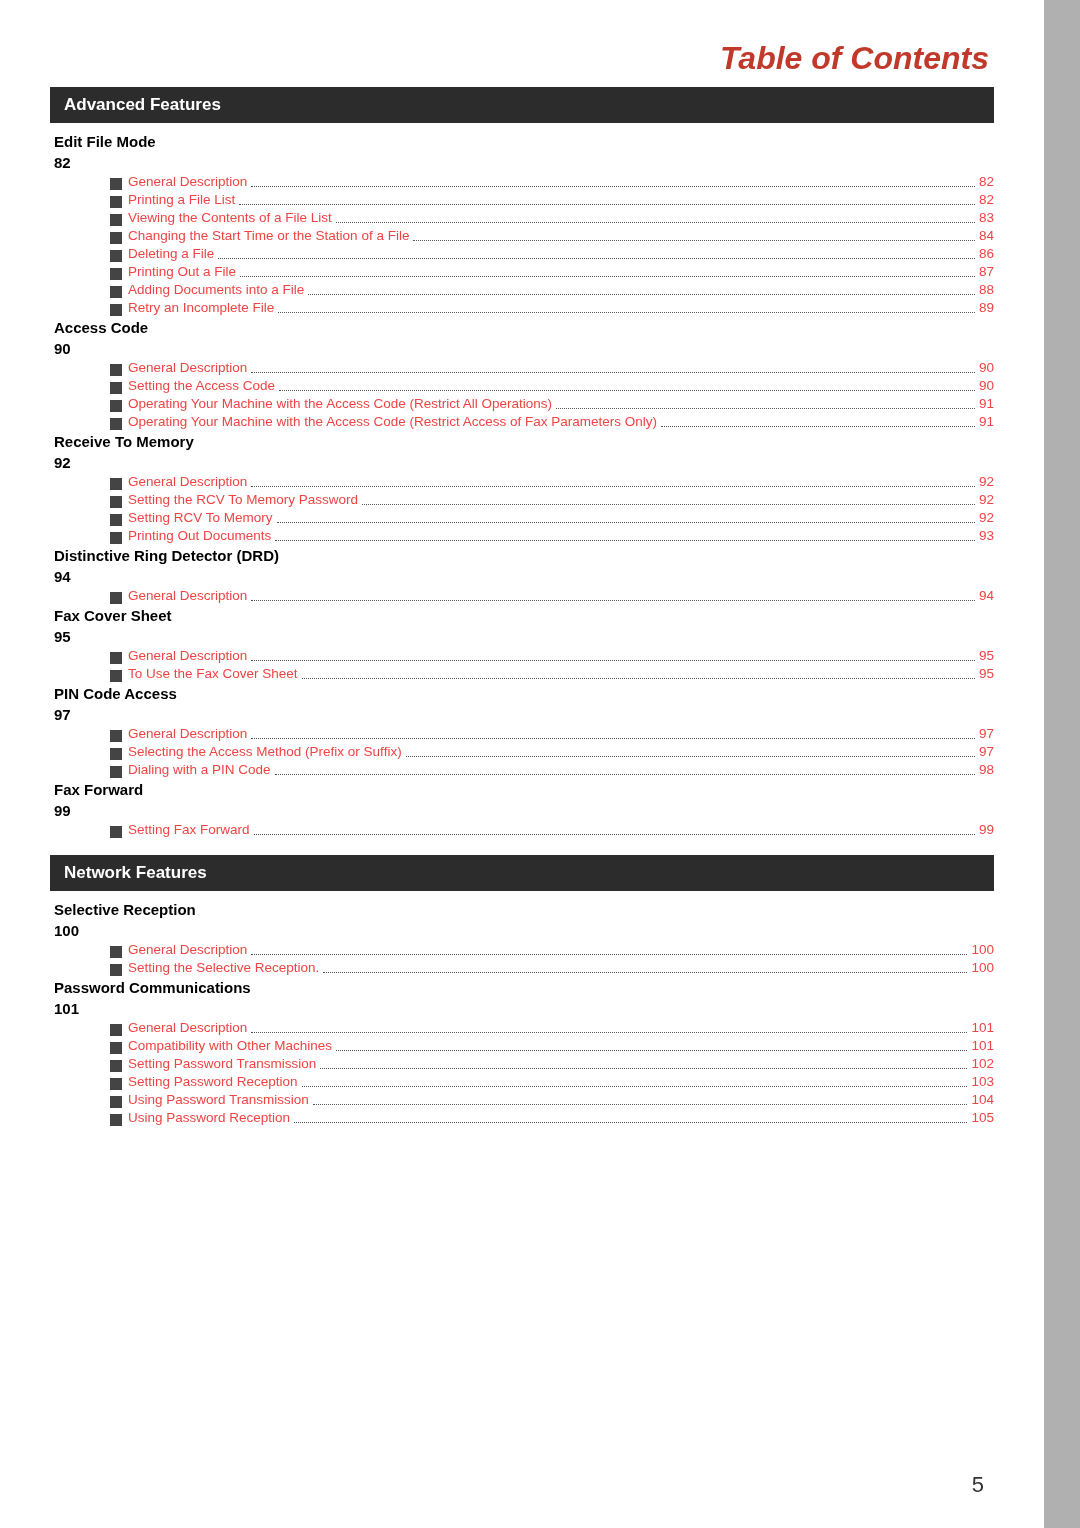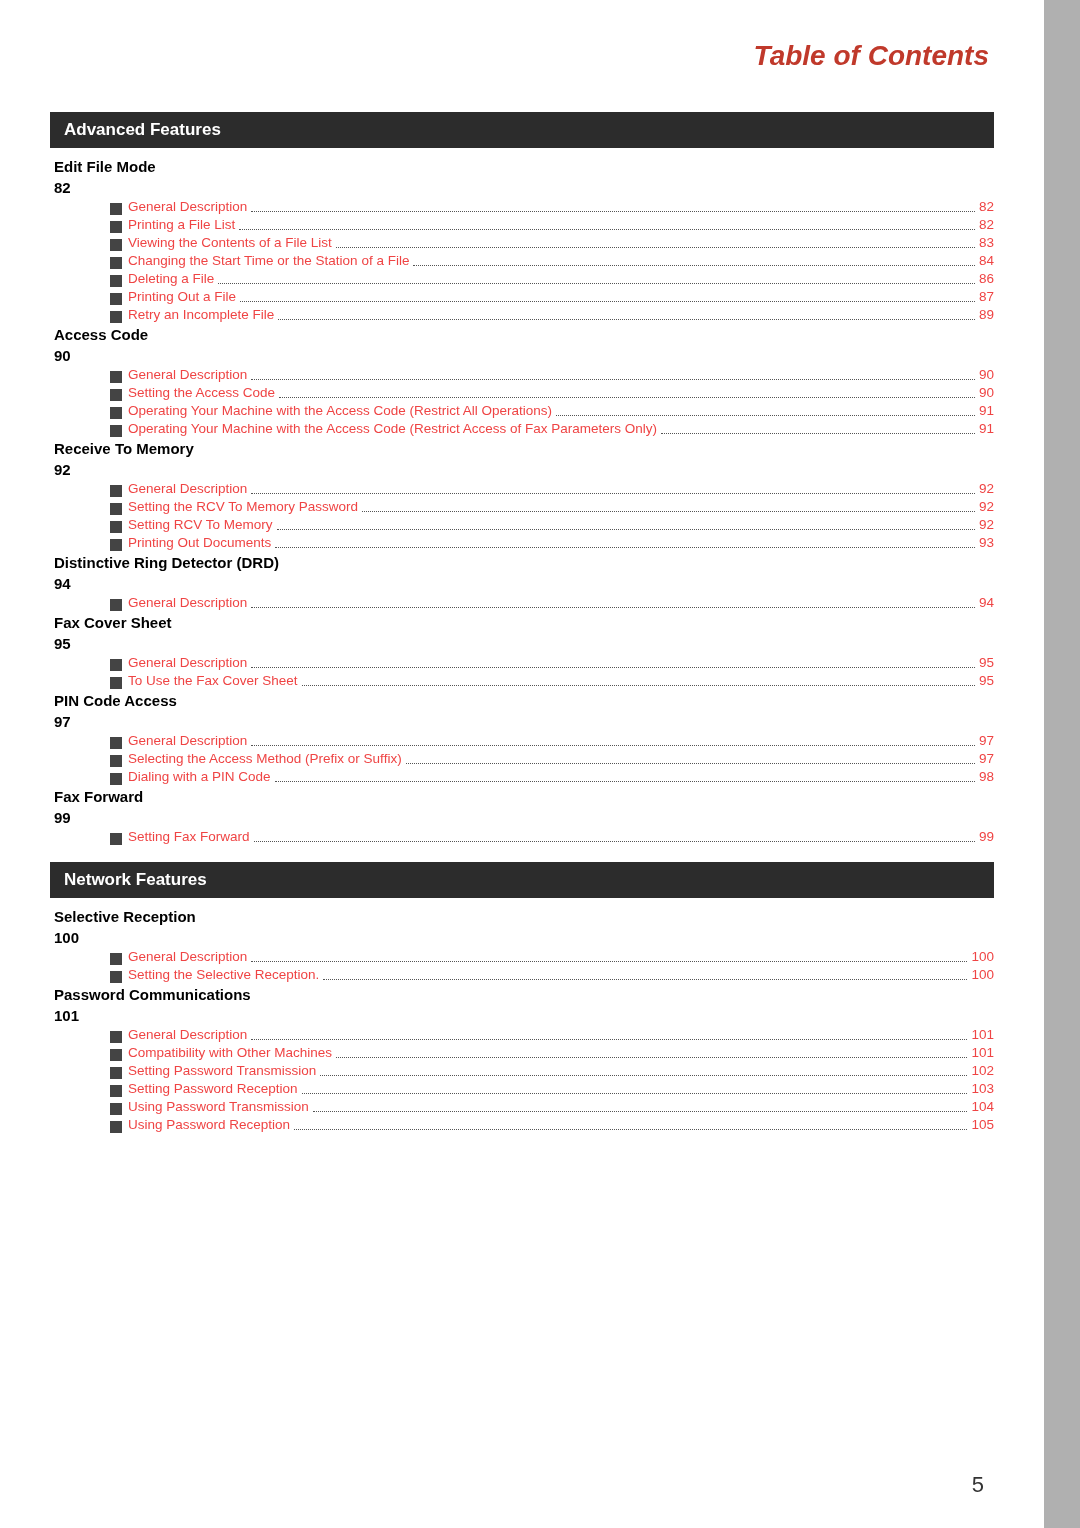--- a/index.html
+++ b/index.html
@@ -33,23 +33,23 @@
       flex: 1;
       background: #ffffff;
       padding: 40px 50px 60px 50px;
       min-height: 1528px;
       position: relative;
     }
 
     .title-toc {
       text-align: right;
       color: #c0392b;
-      font-size: 28px;
+      font-size: 32px;
       font-weight: bold;
-      margin-bottom: 40px;
+      margin-bottom: 10px;
       font-style: italic;
       padding-right: 5px;
     }
 
     .section-header {
       background: #2c2c2c;
       color: #ffffff;
       font-size: 17px;
       font-weight: bold;
       padding: 8px 14px;
@@ -185,20 +185,26 @@
           <span class="sub-page">86</span>
         </div>
         <div class="toc-sub-entry">
           <span class="bullet-icon"></span>
           <span class="sub-label">Printing Out a File</span>
           <span class="sub-dots"></span>
           <span class="sub-page">87</span>
         </div>
         <div class="toc-sub-entry">
           <span class="bullet-icon"></span>
+          <span class="sub-label">Adding Documents into a File</span>
+          <span class="sub-dots"></span>
+          <span class="sub-page">88</span>
+        </div>
+        <div class="toc-sub-entry">
+          <span class="bullet-icon"></span>
           <span class="sub-label">Retry an Incomplete File</span>
           <span class="sub-dots"></span>
           <span class="sub-page">89</span>
         </div>
         <div class="toc-main-entry main-gap">
           <span class="entry-label">Access Code</span>
           <span class="dots"></span>
           <span class="entry-page">90</span>
         </div>
         <div class="toc-sub-entry">

